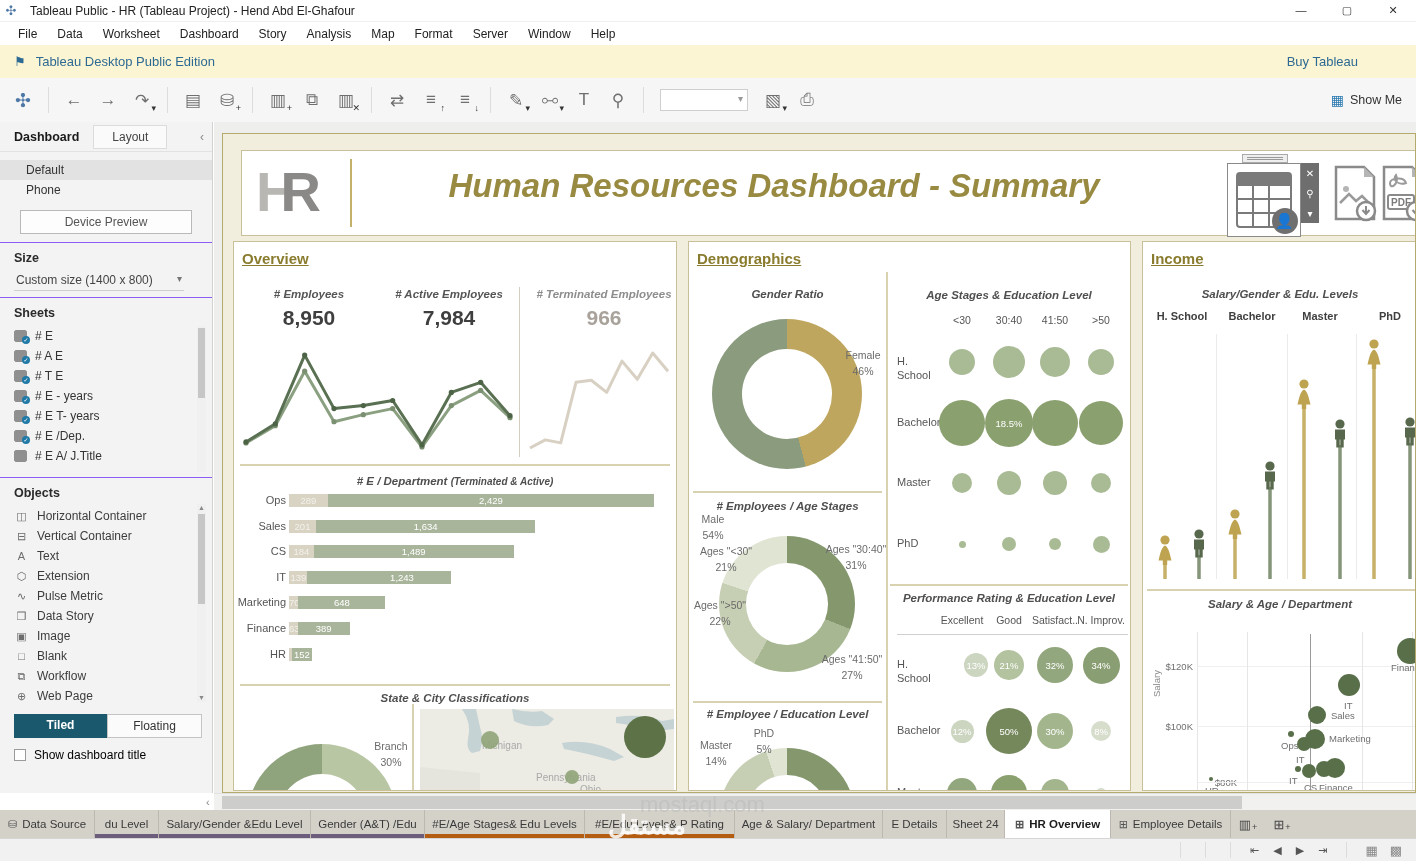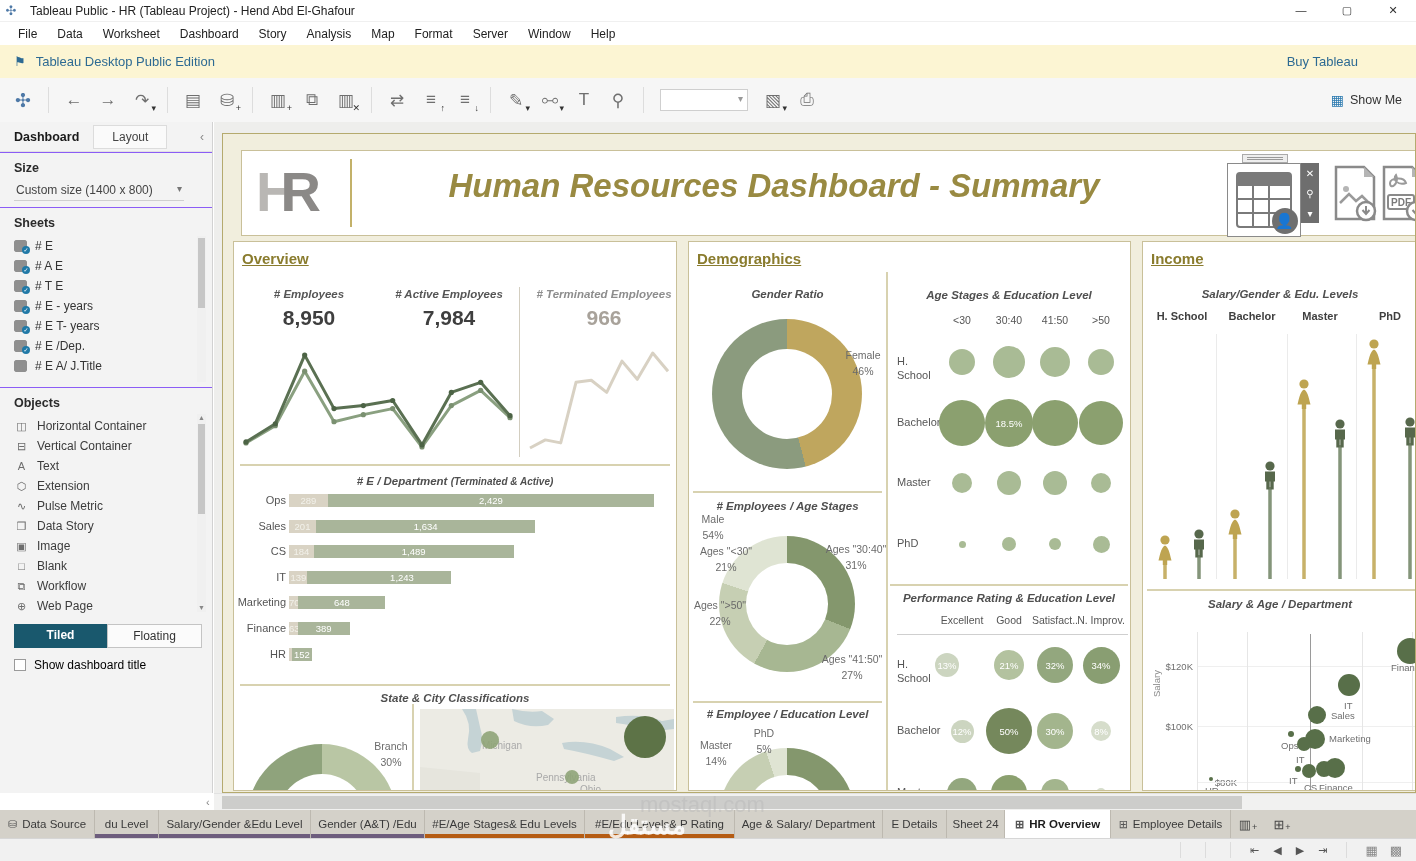--- a/index.html
+++ b/index.html
@@ -197,20 +197,25 @@
         <span class="smico">▦</span>
         <span>Show Me</span>
       </div>
     </div>
 
   <div class="sidebar">
     <div class="sb-tabs">
       <span class="sb-tab-active">Dashboard</span>
       <span class="sb-tab">Layout</span>
       <span class="sb-collapse">‹</span>
+    </div>
+    <div style="padding-top:8px;">
+      <div class="dev-row dev-sel">Default</div>
+      <div class="dev-row">Phone</div>
+      <div class="dev-btn">Device Preview</div>
     </div>
     <div class="sb-sec">
       <div class="sb-h">Size</div>
       <div class="size-dd">Custom size (1400 x 800)</div>
     </div>
     <div class="sb-sec" style="height:180px;">
       <div class="sb-h">Sheets</div>
       <div id="sheetlist">
           <div class="sheet-row">
             <div class="sheet-ico">
@@ -515,21 +520,21 @@
           </div>
         <div class="hr-olive" style="left:201px; top:342px; width:238px;"></div>
         <div class="c-title" style="position:absolute; left:197px; top:350px; width:246px;">Performance Rating &amp; Education Level</div>
         <div class="abs" style="left:208px; top:392px; width:231px; height:1px; background:#cfcfcf;"></div>
         <div id="perfedu">
             <div class="grid-col-h" style="left: 245px; top: 372px;">Excellent</div>
             <div class="grid-col-h" style="left: 292px; top: 372px;">Good</div>
             <div class="grid-col-h" style="left: 338px; top: 372px;">Satisfact..</div>
             <div class="grid-col-h" style="left: 384px; top: 372px;">N. Improv.</div>
             <div class="grid-row-h" style="left: 208px; top: 415px;">H. School</div>
-            <div class="bub" style="left: 246px; top: 411px; width: 24px; height: 24px; background: rgb(204, 213, 192);">13%</div>
+            <div class="bub" style="left: 275px; top: 411px; width: 24px; height: 24px; background: rgb(204, 213, 192);">13%</div>
             <div class="bub" style="left: 305px; top: 408px; width: 30px; height: 30px; background: rgb(179, 194, 159);">21%</div>
             <div class="bub" style="left: 348px; top: 405px; width: 36px; height: 36px; background: rgb(147, 167, 126);">32%</div>
             <div class="bub" style="left: 393.5px; top: 404.5px; width: 37px; height: 37px; background: rgb(137, 158, 114);">34%</div>
             <div class="grid-row-h" style="left: 208px; top: 481px;">Bachelor</div>
             <div class="bub" style="left: 261.5px; top: 477.5px; width: 23px; height: 23px; background: rgb(204, 213, 192);">12%</div>
             <div class="bub" style="left: 297px; top: 466px; width: 46px; height: 46px; background: rgb(117, 136, 92);">50%</div>
             <div class="bub" style="left: 348px; top: 471px; width: 36px; height: 36px; background: rgb(163, 181, 141);">30%</div>
             <div class="bub" style="left: 402px; top: 479px; width: 20px; height: 20px; background: rgb(214, 221, 203);">8%</div>
             <div class="grid-row-h" style="left: 208px; top: 543px;">Master</div>
             <div class="bub" style="left: 258px; top: 536px; width: 30px; height: 30px; background: rgb(147, 167, 126);"></div>

